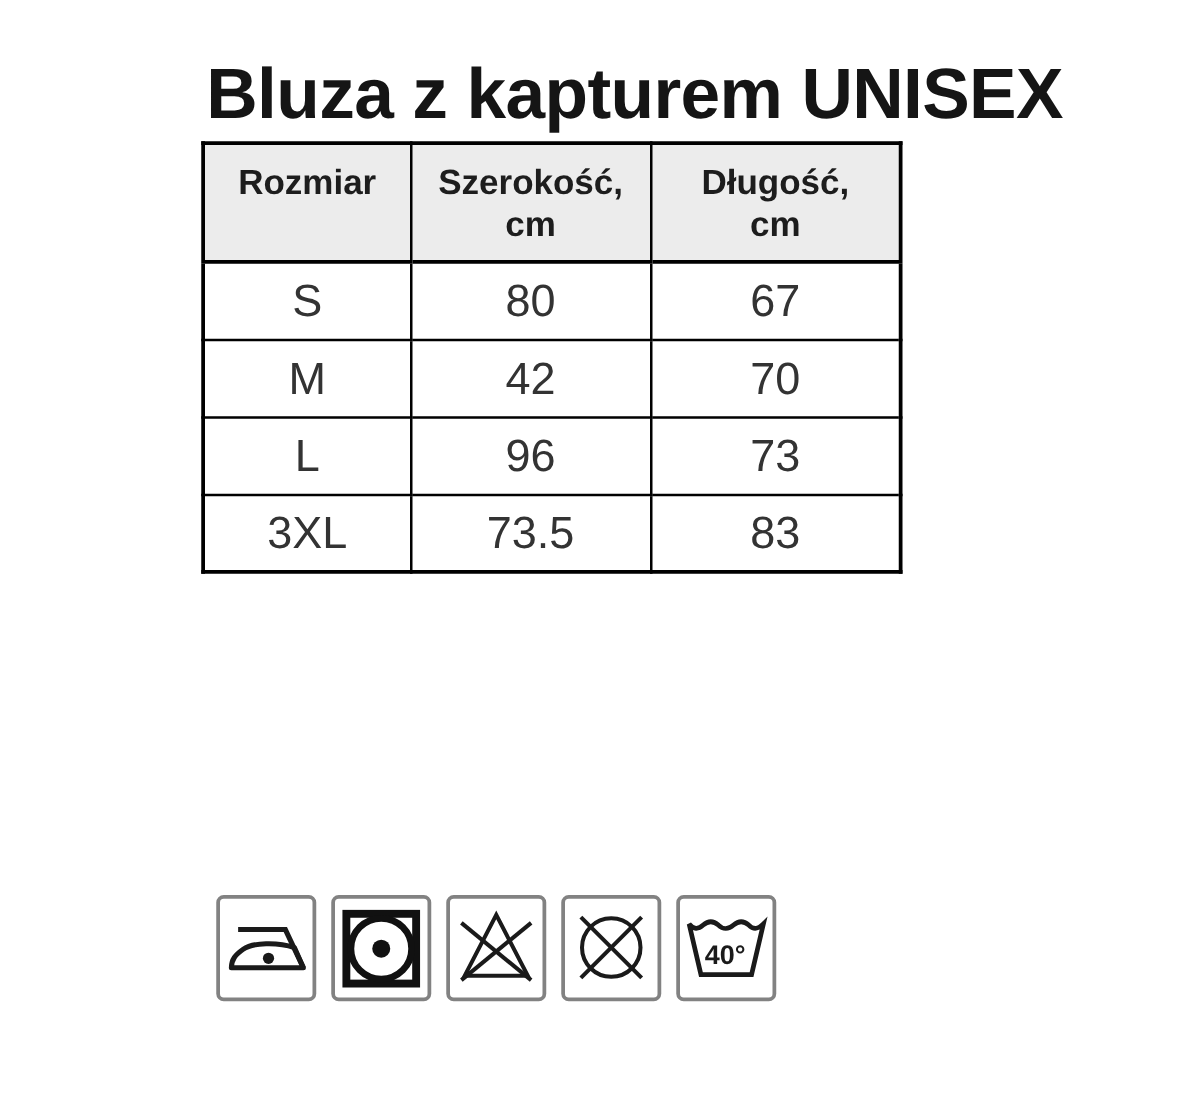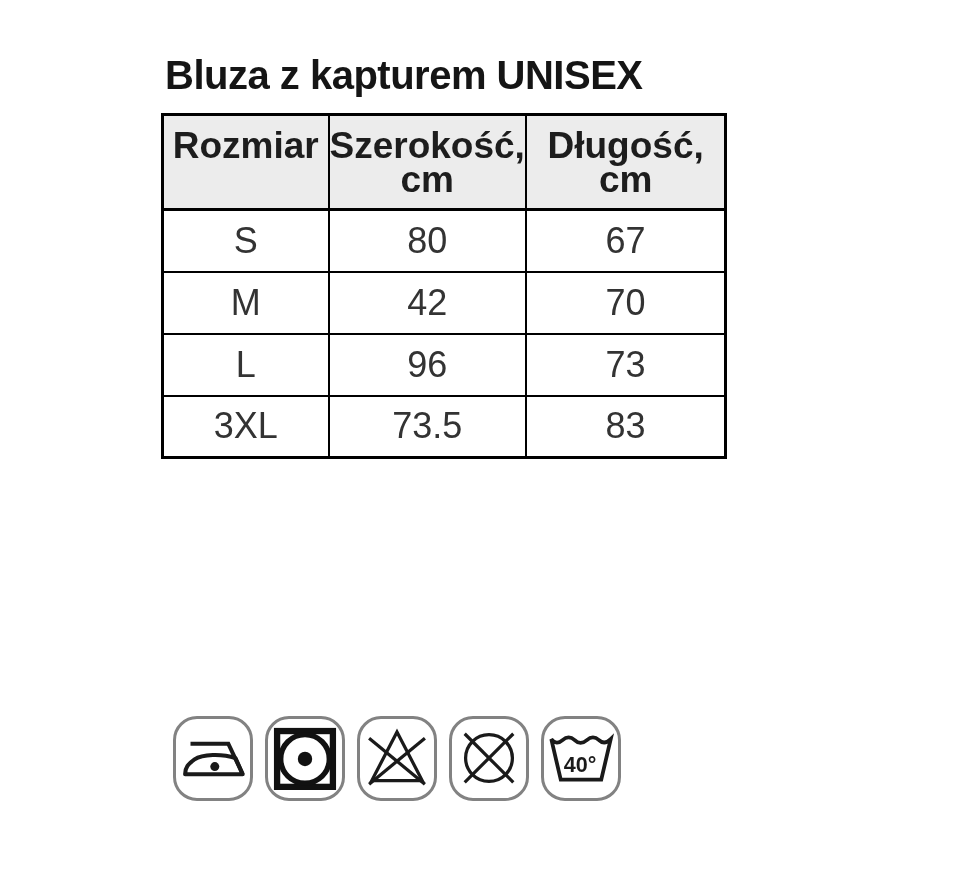--- a/index.html
+++ b/index.html
@@ -2,47 +2,47 @@
 <html><head>
 <meta charset="utf-8">
 <style>
   html,body{margin:0;padding:0;}
   body{
     width:960px;height:877px;background:#ffffff;position:relative;overflow:hidden;
     font-family:"Liberation Sans","DejaVu Sans",sans-serif;
   }
   .page-title{
     position:absolute;left:165px;top:50px;margin:0;
-    font-size:40px;line-height:50px;font-weight:700;letter-spacing:-0.5px;color:#151515;
+    font-size:57px;line-height:50px;font-weight:700;letter-spacing:-0.5px;color:#151515;
     white-space:nowrap;
   }
   table.size-table{
     position:absolute;left:161px;top:113px;
     border-collapse:collapse;table-layout:fixed;background:#ffffff;
     border:3px solid #000000;
   }
   .size-table th,.size-table td{
     border:2px solid #000000;text-align:center;padding:0;box-sizing:border-box;
   }
   .size-table thead th{
     background:#ececec;height:95px;vertical-align:top;padding-top:13px;
-    font-size:37px;line-height:34px;font-weight:700;color:#1d1d1d;
+    font-size:28px;line-height:34px;font-weight:700;color:#1d1d1d;
     border-bottom:3px solid #000000;
     margin-top:16px;
   }
   .size-table thead th span{display:block;}
   .size-table tbody td{
     height:62px;font-size:36px;font-weight:400;color:#333333;vertical-align:middle;
   }
   .care-row{
     position:absolute;left:173px;top:716px;display:flex;gap:12px;
   }
   .care-box{
     width:80px;height:85px;box-sizing:border-box;background:#ffffff;
-    border:3px solid #828282;border-radius:24px;
+    border:3px solid #828282;border-radius:6px;
     display:flex;align-items:center;justify-content:center;
   }
   .care-box svg{width:72px;height:77px;display:block;}
 </style>
 </head>
 <body>
 
 <h1 class="page-title">Bluza z kapturem UNISEX</h1>
 
 <table class="size-table">

